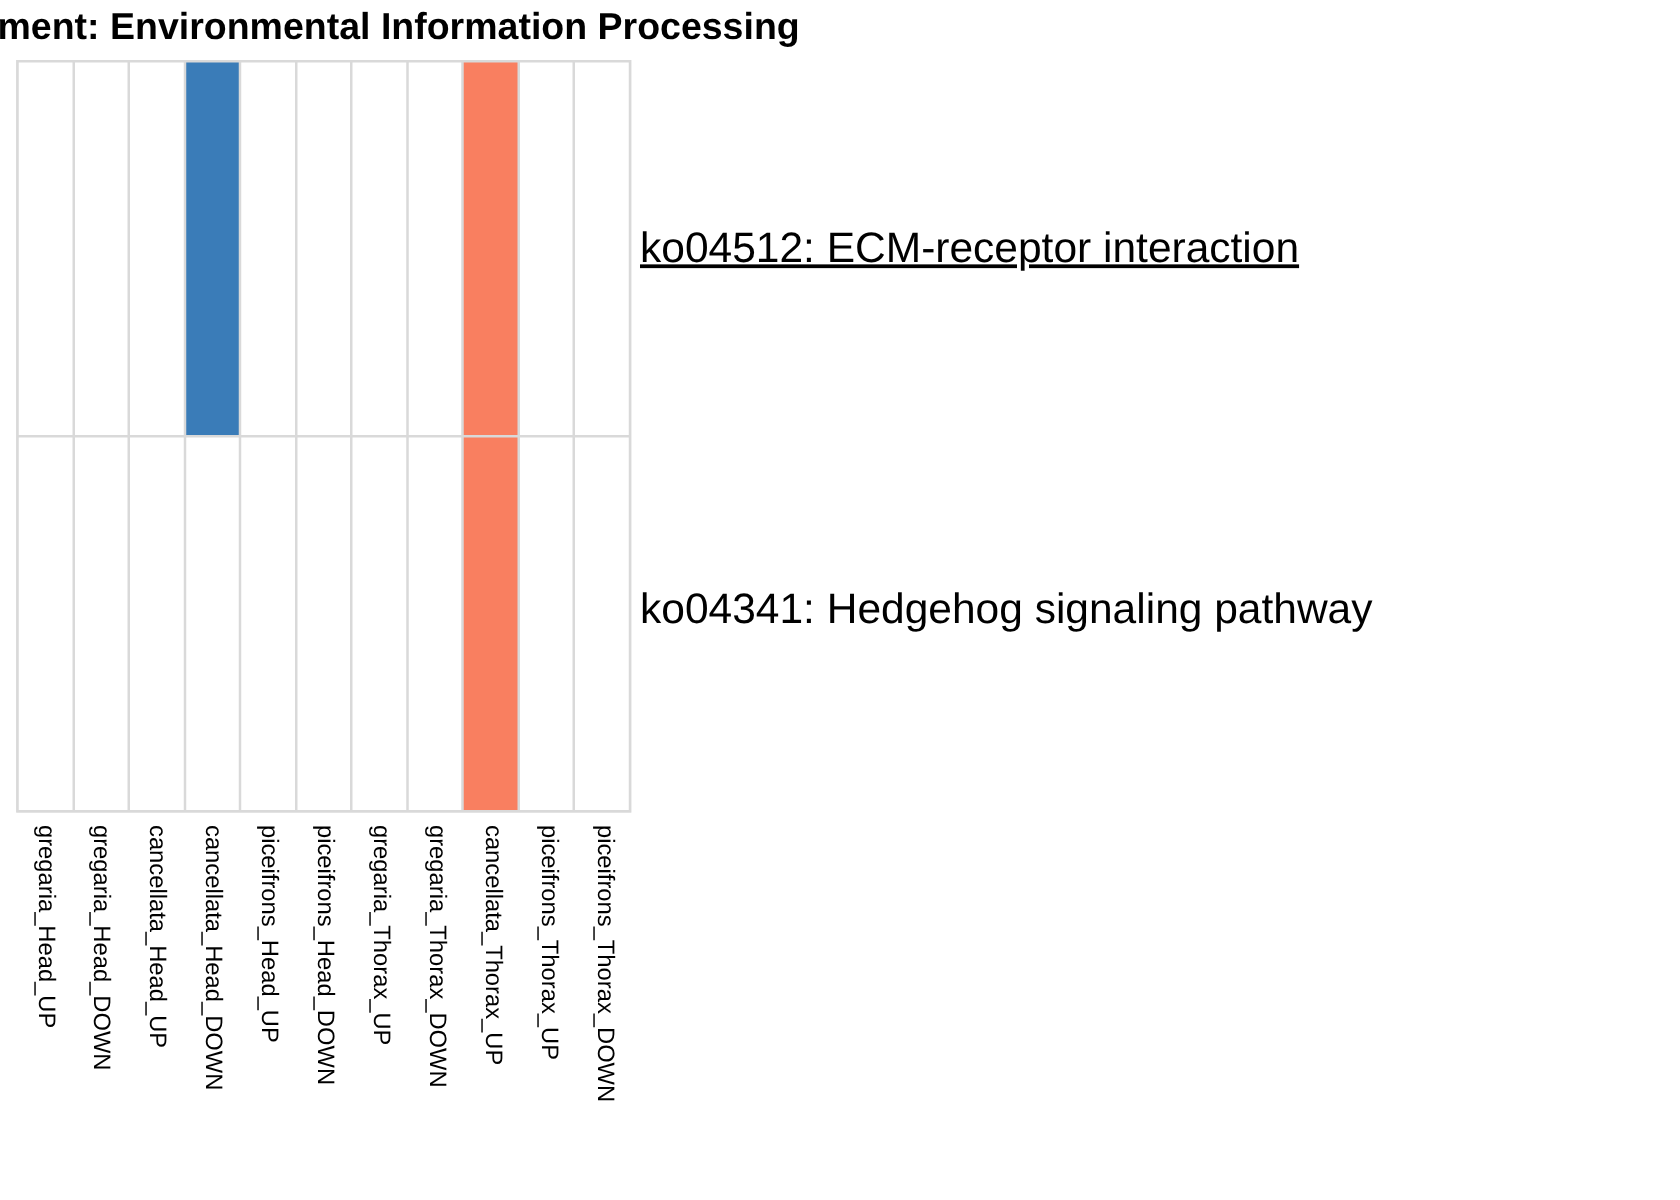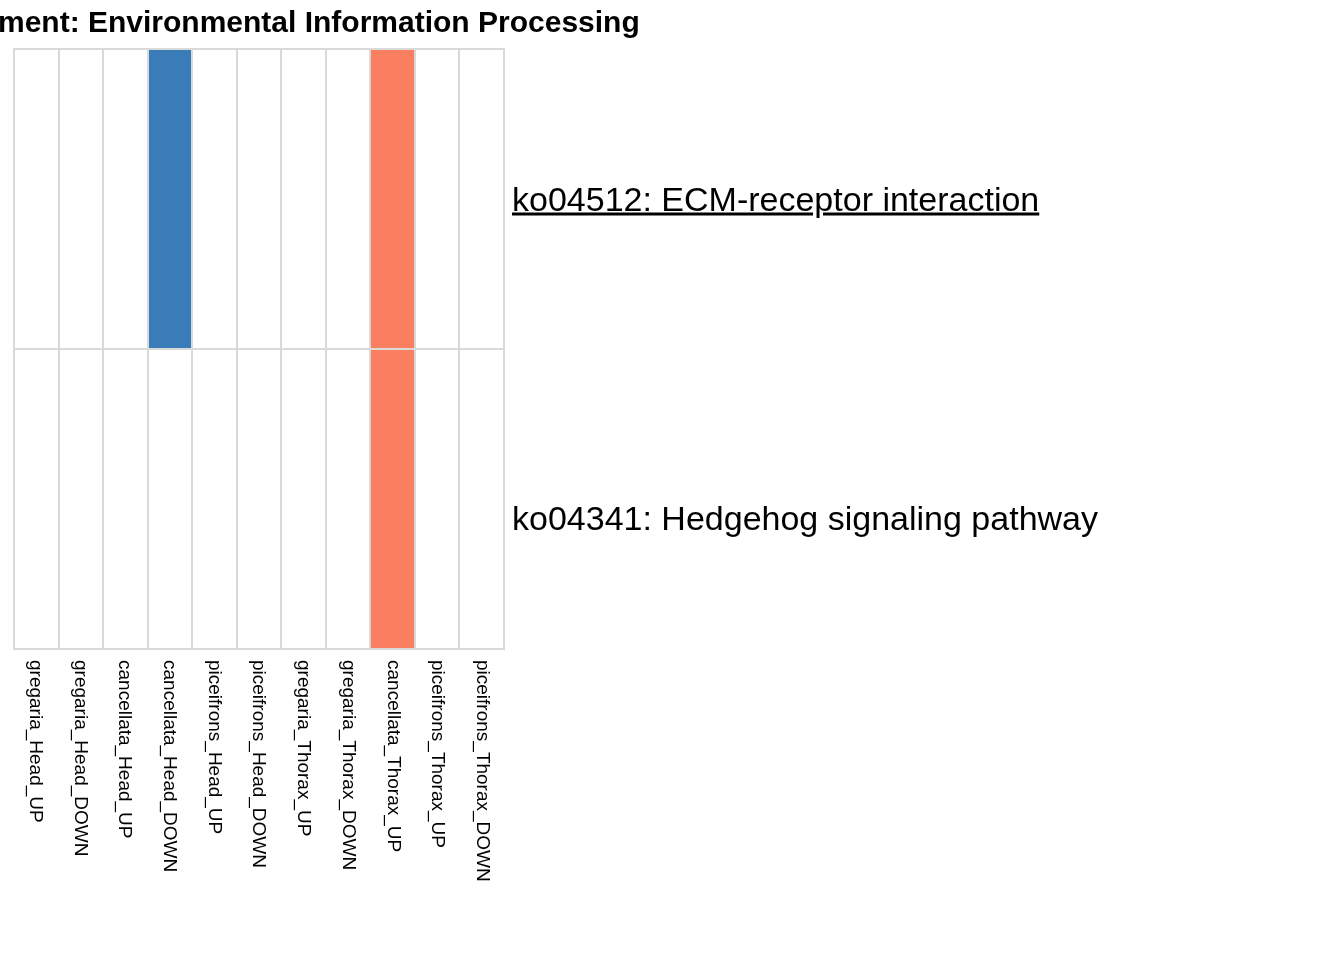--- a/index.html
+++ b/index.html
@@ -107,21 +107,21 @@
       <div class="cell" style="background: rgb(255, 255, 255);"></div>
       <div class="cell" style="background: rgb(255, 255, 255);"></div>
       <div class="cell" style="background: rgb(255, 255, 255);"></div>
       <div class="cell" style="background: rgb(249, 127, 96);"></div>
       <div class="cell" style="background: rgb(255, 255, 255);"></div>
       <div class="cell" style="background: rgb(255, 255, 255);"></div>
     </div>
 
   <div id="row-labels">
       <div class="row-label" style="top: 198.5px; text-decoration: underline;">ko04512: ECM-receptor interaction</div>
-      <div class="row-label" style="top: 518px;">ko04341: Hedgehog signaling pathway</div>
+      <div class="row-label" style="top: 488px;">ko04341: Hedgehog signaling pathway</div>
     </div>
 
   <div id="x-labels">
       <div class="x-label" style="left: 35.3636px;">gregaria_Head_UP</div>
       <div class="x-label" style="left: 80.0909px;">gregaria_Head_DOWN</div>
       <div class="x-label" style="left: 124.818px;">cancellata_Head_UP</div>
       <div class="x-label" style="left: 169.545px;">cancellata_Head_DOWN</div>
       <div class="x-label" style="left: 214.273px;">piceifrons_Head_UP</div>
       <div class="x-label" style="left: 259px;">piceifrons_Head_DOWN</div>
       <div class="x-label" style="left: 303.727px;">gregaria_Thorax_UP</div>

